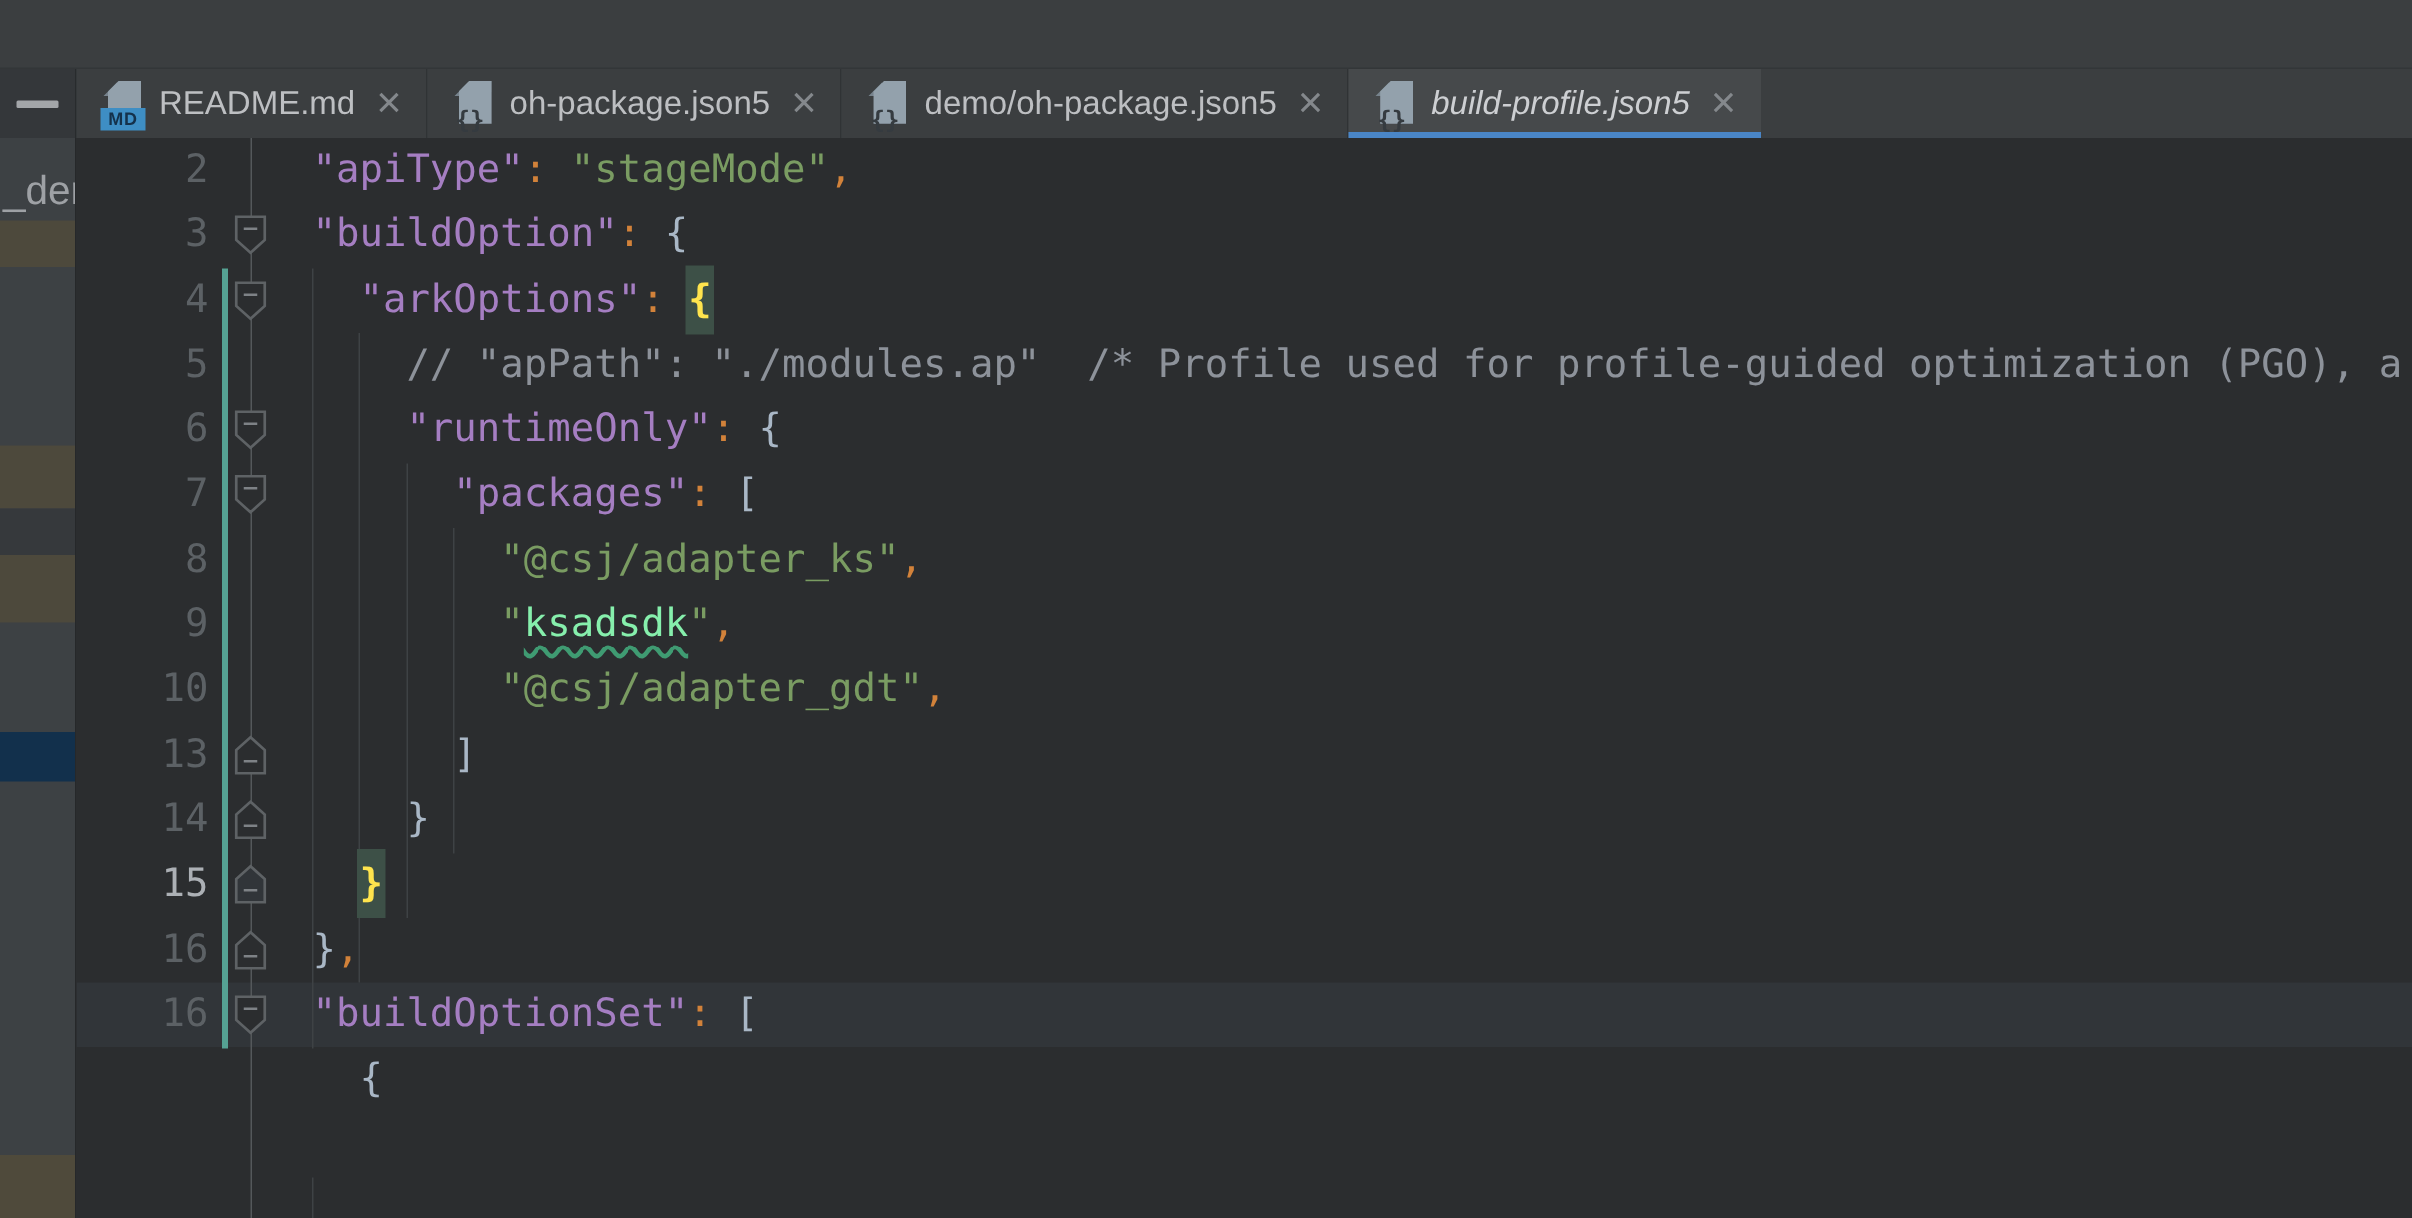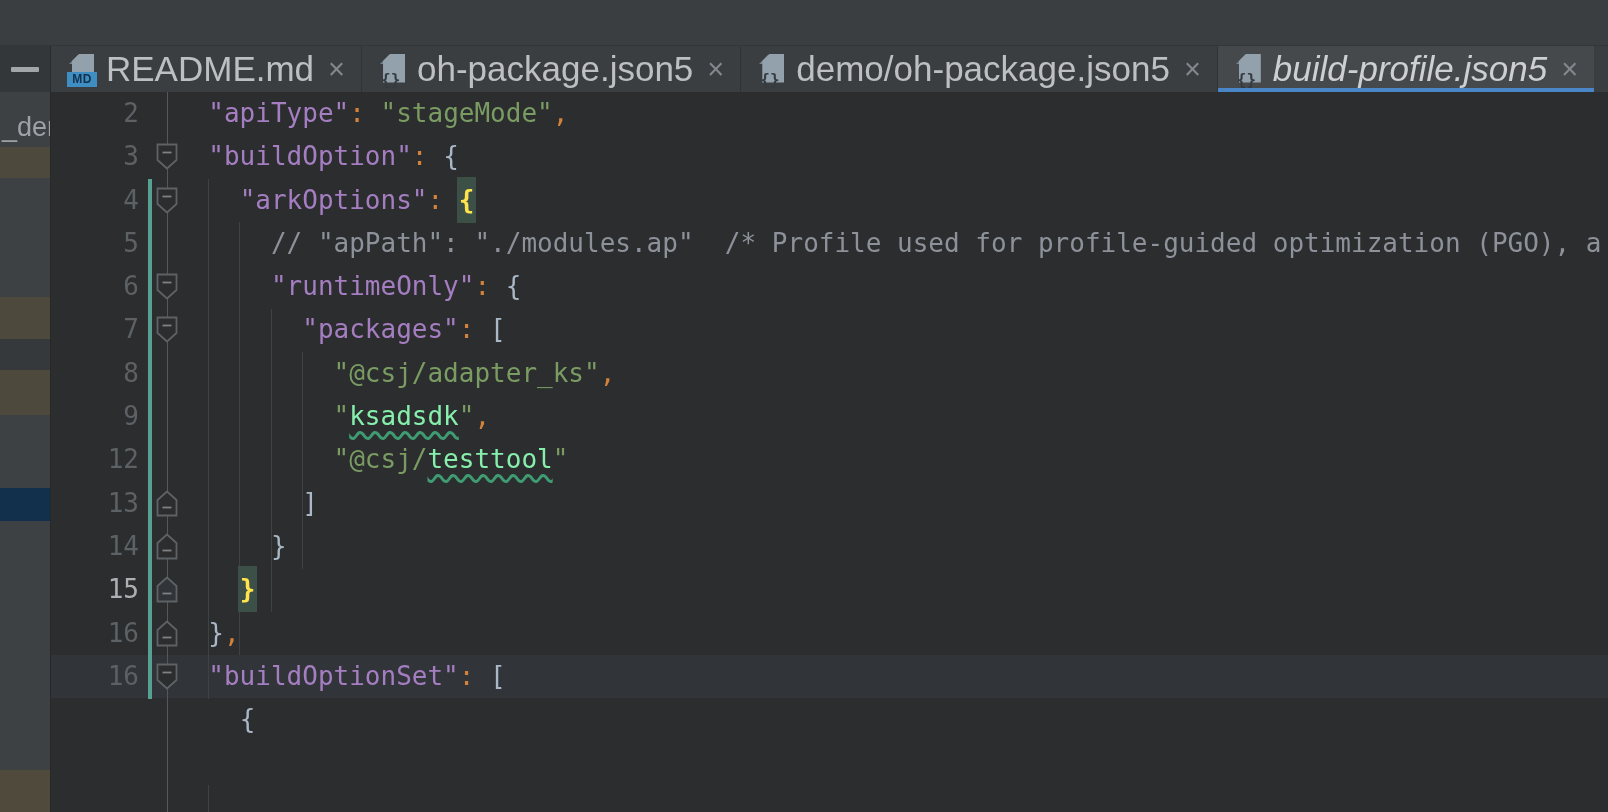--- a/index.html
+++ b/index.html
@@ -12,21 +12,21 @@
   
   #tab-bar{height:46px;background:#3B3E40;display:flex;align-items:stretch;}
   #panel-hide-zone{width:50px;background:#34373A;border-right:1px solid #282B2D;
        display:flex;align-items:center;justify-content:center;flex:none;}
   .hide-bar{width:28px;height:5px;background:#A3A6A9;border-radius:1px;}
   #tab-strip{display:flex;align-items:stretch;flex:1;}
   .tab{display:flex;align-items:center;padding:0 16px 0 18px;gap:10px;position:relative;
        background:#3B3E40;border-right:1px solid #303335;cursor:pointer;}
   .tab.active{background:#46494B;border-right:none;}
   .tab.active::after{content:"";position:absolute;left:0;right:0;bottom:0;height:4px;}
-  .tab-label{font-size:35px;color:#BDBFC2;white-space:nowrap;}
+  .tab-label{font-size:22px;color:#BDBFC2;white-space:nowrap;}
   .tab.active .tab-label{color:#CDCFD2;font-style:italic;}
   .tab-close{font-size:29px;color:#84888C;line-height:1;margin-left:4px;}
 
   
   .file-icon{width:27px;height:31px;position:relative;flex:none;display:inline-block;}
   .fi-page{position:absolute;left:3px;top:0;width:22px;height:29px;background:#93A1AC;
        clip-path:polygon(34% 0,100% 0,100% 100%,0 100%,0 26%);}
   .fi-flap{position:absolute;left:0;top:1px;width:0;height:0;
        border-right:9px solid #77838D;border-top:9px solid transparent;}
   .fi-md-badge{position:absolute;left:-2px;bottom:-2px;width:30px;height:15px;background:#3E8EC4;
@@ -179,22 +179,22 @@
           </div>
           <div class="ed-line">
             <span class="ln">8</span>
             <pre class="code"><span class="tok-ws">          </span><span class="tok-str">"@csj/adapter_ks"</span><span class="tok-punc">,</span></pre>
           </div>
           <div class="ed-line">
             <span class="ln">9</span>
             <pre class="code"><span class="tok-ws">          </span><span class="tok-str">"</span><span class="tok-strsq">ksadsdk</span><span class="tok-str">"</span><span class="tok-punc">,</span></pre>
           </div>
           <div class="ed-line">
-            <span class="ln">12</span>
-            <pre class="code"><span class="tok-ws">          </span><span class="tok-str">"@csj/</span><span class="tok-strsq">testtool</span><span class="tok-str">"</span></pre>
+            <span class="ln">10</span>
+            <pre class="code"><span class="tok-ws">          </span><span class="tok-str">"@csj/adapter_gdt"</span><span class="tok-punc">,</span></pre>
           </div>
           <div class="ed-line">
             <span class="ln">13</span>
             <div class="fold-slot"><svg width="22" height="27" viewBox="0 0 22 27">
                 <path d="M1.5 25.5 H20.5 V10 L11 1.5 L1.5 10 Z" fill="#2B2D2F" stroke="#5E6265" stroke-width="1.8"></path>
                 <line x1="6.5" y1="17.5" x2="15.5" y2="17.5" stroke="#7E8286" stroke-width="1.8"></line>
               </svg></div>
             <pre class="code"><span class="tok-ws">        </span><span class="tok-brace">]</span></pre>
           </div>
           <div class="ed-line">

